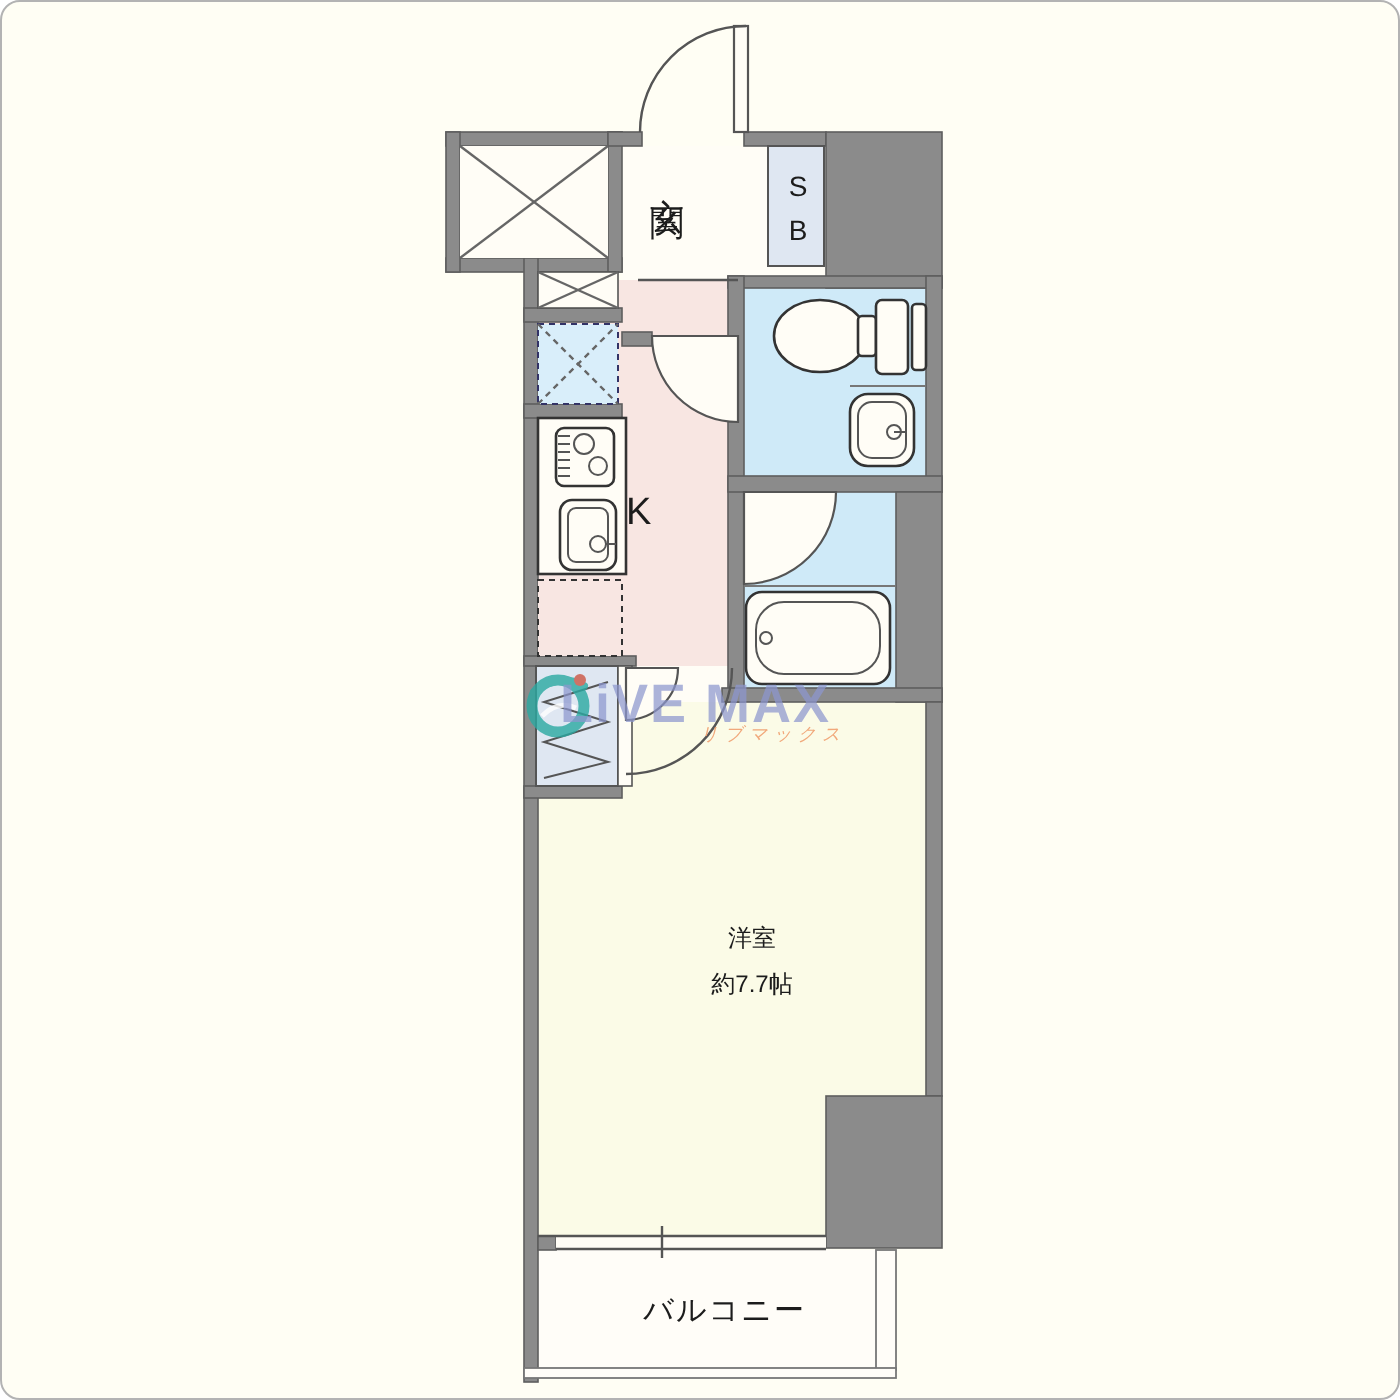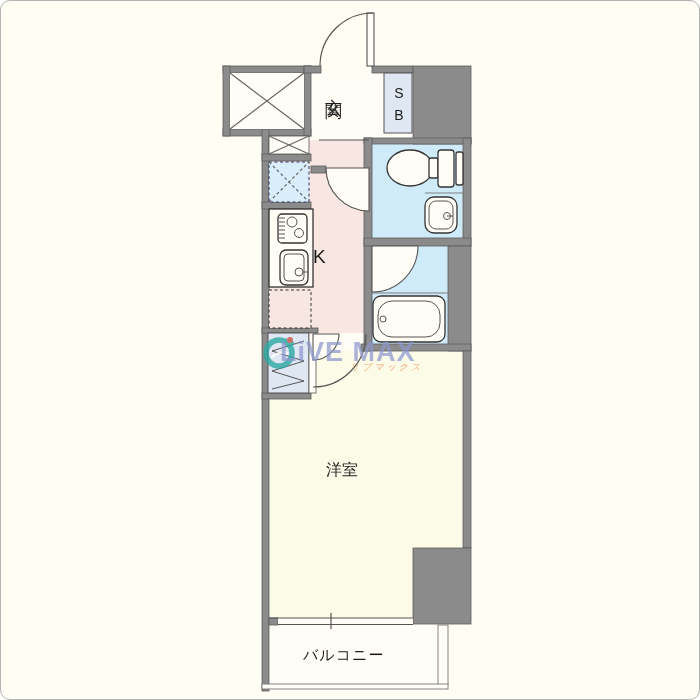--- a/index.html
+++ b/index.html
@@ -20,21 +20,21 @@
   .dash{stroke-dasharray:3,2.5;}
   .floor-kitchen{fill:var(--kitchen-floor,#f8e6e2);}
   .floor-wet{fill:var(--wet-floor,#cfeaf8);}
   .floor-room{fill:var(--room-floor,#fbfbe7);}
   .floor-hall{fill:var(--hall-floor,#fffdf6);}
   .floor-balcony{fill:var(--balcony-floor,#fffdf8);}
   .cabinet{fill:var(--cabinet-fill,#dfe7f2);stroke:#555;stroke-width:1;}
   .laundry{fill:var(--laundry-fill,#d9eefa);stroke:#336;stroke-width:1;}
   .label{position:absolute;color:#1c1c1c;}
   .vtext{writing-mode:vertical-rl;text-orientation:upright;}
-  .room-label{width:100px;text-align:left;font-size:16px;line-height:23px;}
+  .room-label{width:100px;text-align:center;font-size:12px;line-height:23px;}
   .wm-text{position:absolute;font-weight:bold;font-size:27px;letter-spacing:1px;
     color:var(--watermark-blue,#8d97cf);opacity:0.72;}
   .wm-kana{position:absolute;font-size:9px;letter-spacing:3px;
     color:var(--watermark-orange,#f0a070);opacity:0.9;}
 </style>
 </head>
 <body>
 
 <div class="canvas">
 
@@ -198,23 +198,24 @@
   </svg>
 
   <div class="label vtext" style="left:321px;top:84px;font-size:17px;letter-spacing:5px;">玄関</div>
 
   <div class="label vtext" style="left:390px;top:84px;font-size:14px;letter-spacing:6px;">SB</div>
 
   <div class="label" style="left:312px;top:245px;font-size:19px;">K</div>
 
   <div class="label room-label" style="left:325px;top:457px;">
     <div>洋室</div>
+    <div>約7.7帖</div>
   </div>
 
-  <div class="label" style="left:302px;top:645px;width:100px;text-align:left;font-size:15px;letter-spacing:1px;">バルコニー</div>
+  <div class="label" style="left:302px;top:645px;width:100px;text-align:right;font-size:15px;letter-spacing:1px;">バルコニー</div>
 
   <div>
     <svg width="40" height="40" style="left:258px;top:331px;opacity:0.8;">
       <circle cx="20" cy="21" r="13" fill="none" stroke="var(--logo-teal,#2ba9a2)" stroke-width="5.5"></circle>
       <path d="M8,14 Q20,4 33,11" fill="none" stroke="var(--logo-teal,#2ba9a2)" stroke-width="4" stroke-linecap="round"></path>
       <path d="M12,26 Q20,18 29,22" fill="none" stroke="#ffffff" stroke-width="2.5"></path>
       <circle cx="31" cy="8" r="3" fill="#cc5544"></circle>
     </svg>
     <div class="wm-text" style="left:279px;top:336px;">LiVE MAX</div>
     <div class="wm-kana" style="left:349px;top:360px;font-style:italic;">リブマックス</div>

